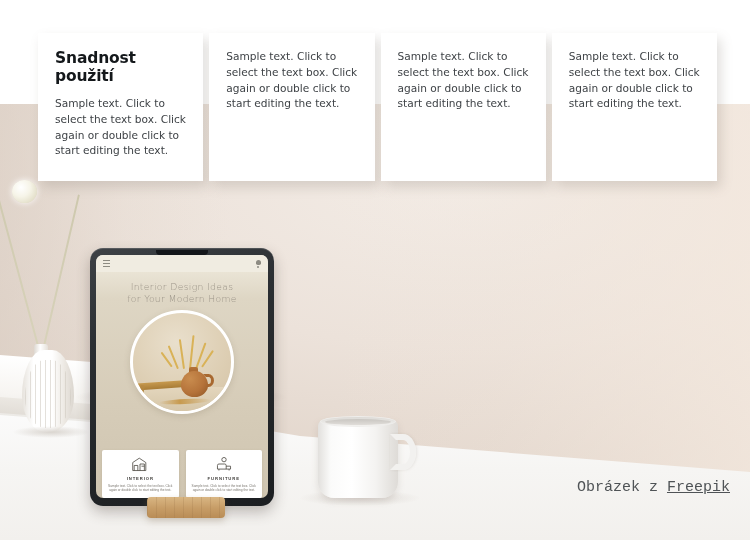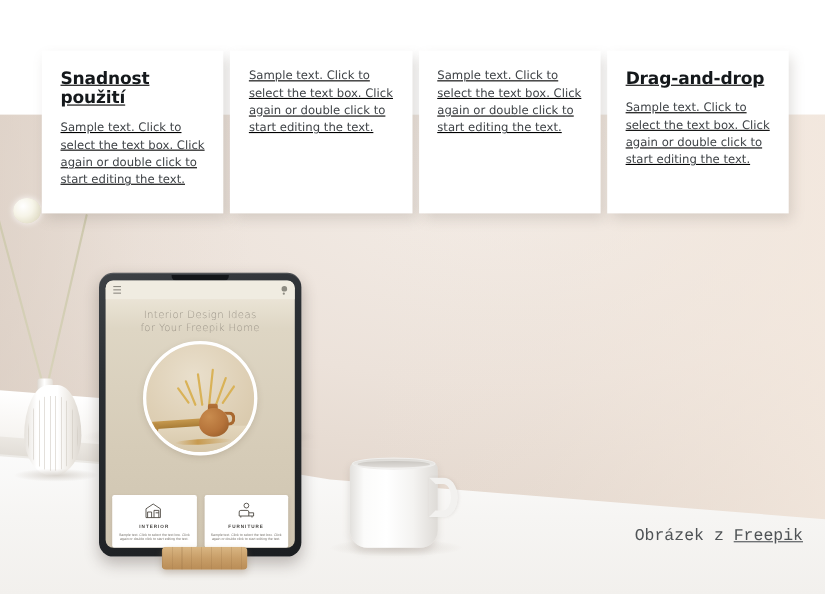--- a/index.html
+++ b/index.html
@@ -371,26 +371,25 @@
     width: 26px; height: 36px;
     border: 6px solid #f2f1ef;
     border-left-color: transparent;
     border-radius: 0 50% 50% 0;
     box-shadow: 1px 0 3px rgba(160,150,140,.2);
   }
 
   
   .cards {
     position: absolute;
-    left: 0; top: 13px;
+    left: 0; top: 0;
     width: 750px;
     display: flex;
     gap: 6px;
     padding: 33px 33px 0 38px;
-    text-decoration: underline;
   }
   .card {
     flex: 1;
     background: #ffffff;
     padding: 16px 17px 22px 17px;
     box-shadow: 4px 6px 11px rgba(120,108,98,.22);
     min-height: 132px;
   }
   .card-title {
     font-size: 15.5px;
@@ -458,21 +457,21 @@
         <span class="hamburger-icon">
           <i></i>
             <i></i>
             <i></i>
         </span>
         <span class="bell-icon"></span>
       </div>
 
       <div class="screen-title">
         <div>Interior Design Ideas</div>
-        <div>for Your Freepik Home</div>
+        <div>for Your Modern Home</div>
       </div>
 
       <div class="hero-circle-wrap">
         <div class="hero-circle">
           <div class="hero-floor"></div>
           <div class="hero-table"></div>
           <div class="hero-table-leg"></div>
           <div class="hero-sprig" style="left:50px;bottom:42px;width:1.5px;height:30px;transform:rotate(-8deg);"></div>
           <div class="hero-sprig" style="left:56px;bottom:42px;width:1.5px;height:34px;transform:rotate(6deg);"></div>
           <div class="hero-sprig" style="left:44px;bottom:42px;width:1.5px;height:25px;transform:rotate(-22deg);"></div>
@@ -537,21 +536,20 @@
 
     <div class="card">
       <div class="card-text">Sample text. Click to select the text box. Click again or double click to start editing the text.</div>
     </div>
 
     <div class="card">
       <div class="card-text">Sample text. Click to select the text box. Click again or double click to start editing the text.</div>
     </div>
 
     <div class="card">
-      <div class="card-title">Drag-and-drop</div>
       <div class="card-text">Sample text. Click to select the text box. Click again or double click to start editing the text.</div>
     </div>
 
   </div>
 
   <div class="attribution">
     <span>Obrázek z </span><a href="#">Freepik</a>
   </div>
 
 </div>

